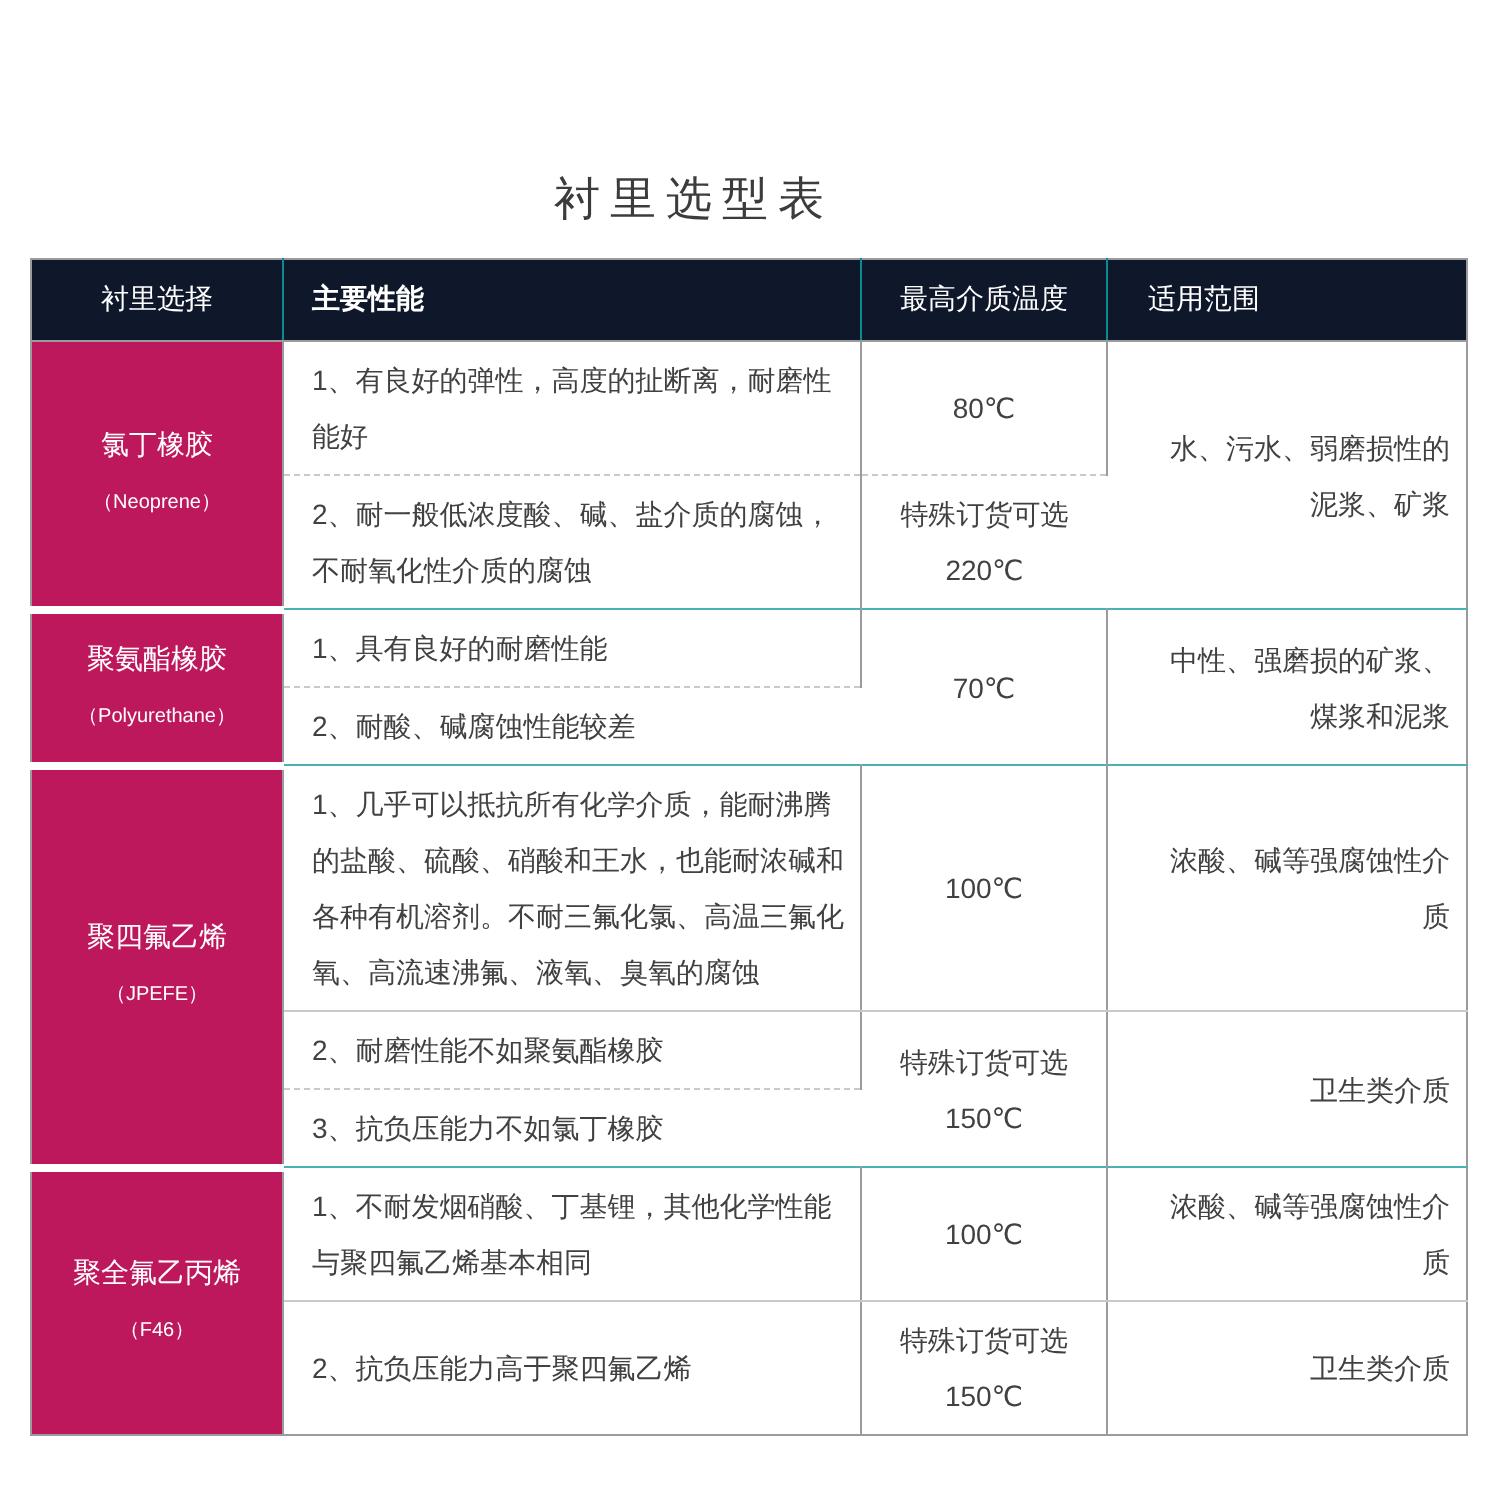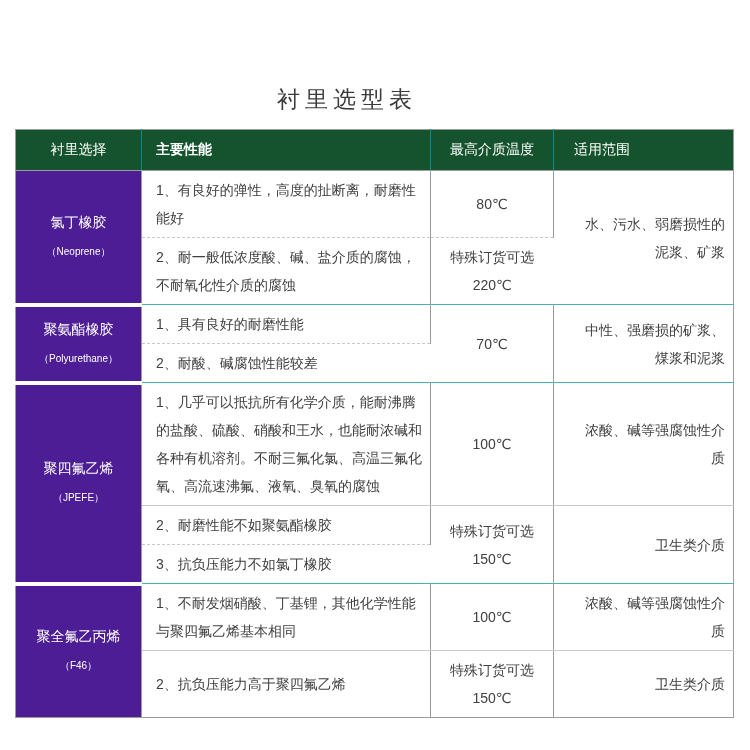--- a/index.html
+++ b/index.html
@@ -30,42 +30,42 @@
     border: 1px solid #9b9b9b;
     font-size: 14px;
     color: #414141;
   }
   col.col-lining { width: 126px; }
   col.col-perf   { width: 289px; }
   col.col-temp   { width: 123px; }
   col.col-range  { width: 180px; }
 
   th {
-    background: #14532d;
+    background: #0f172a;
     color: #ffffff;
     height: 38px;
     font-size: 14px;
     font-weight: 400;
     border-right: 1px solid #0b8b8d;
     border-bottom: 1px solid #9b9b9b;
   }
   th:last-child { border-right: none; margin-top: 32px; }
   .th-lining { text-align: center; }
   .th-perf   { text-align: left; padding-left: 14px; font-weight: bold; }
   .th-temp   { text-align: center; }
   .th-range  { text-align: left; padding-left: 20px; }
 
   td {
     border-right: 1px solid #9b9b9b;
     vertical-align: middle;
   }
   td:last-child { border-right: none; }
 
   td.c1 {
-    background: #4c1d95;
+    background: #be185d;
     color: #ffffff;
     text-align: center;
     line-height: 30px;
     border-bottom: 4px solid #ffffff;
     padding: 4px 2px;
   }
   td.c1.last { border-bottom: none; }
   td.c1 .en { font-size: 10px; white-space: nowrap; }
 
   td.perf {

